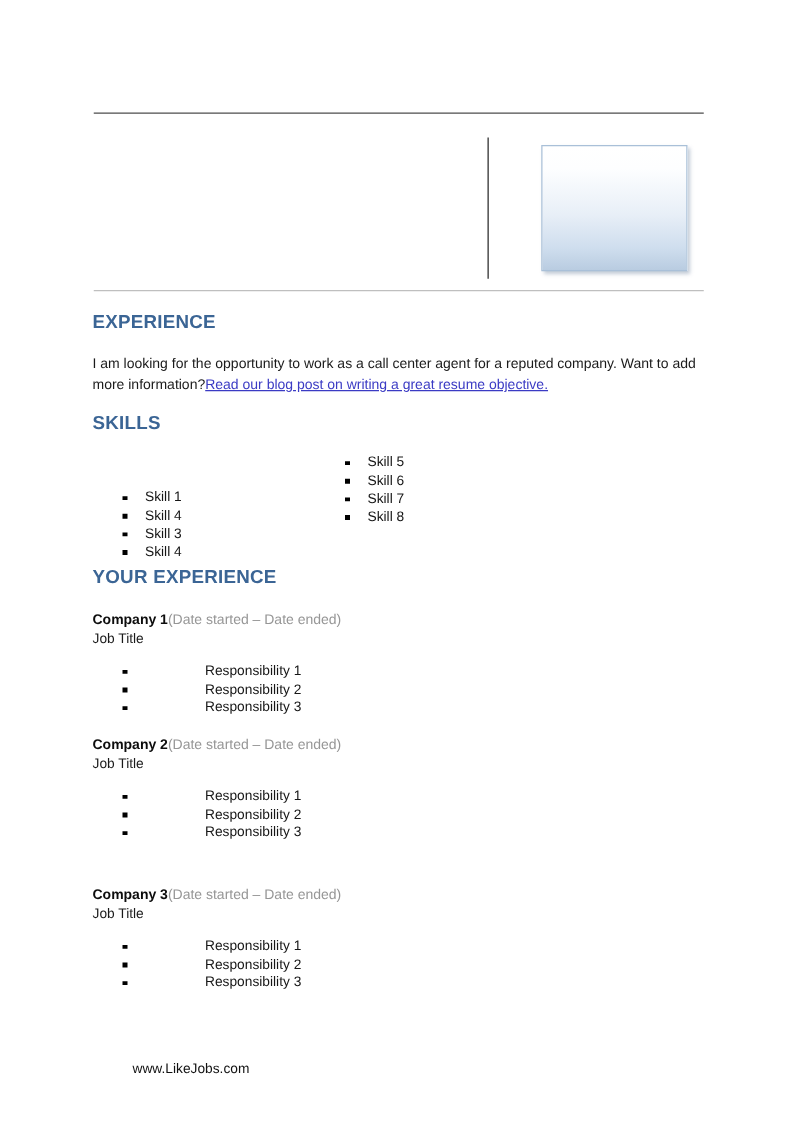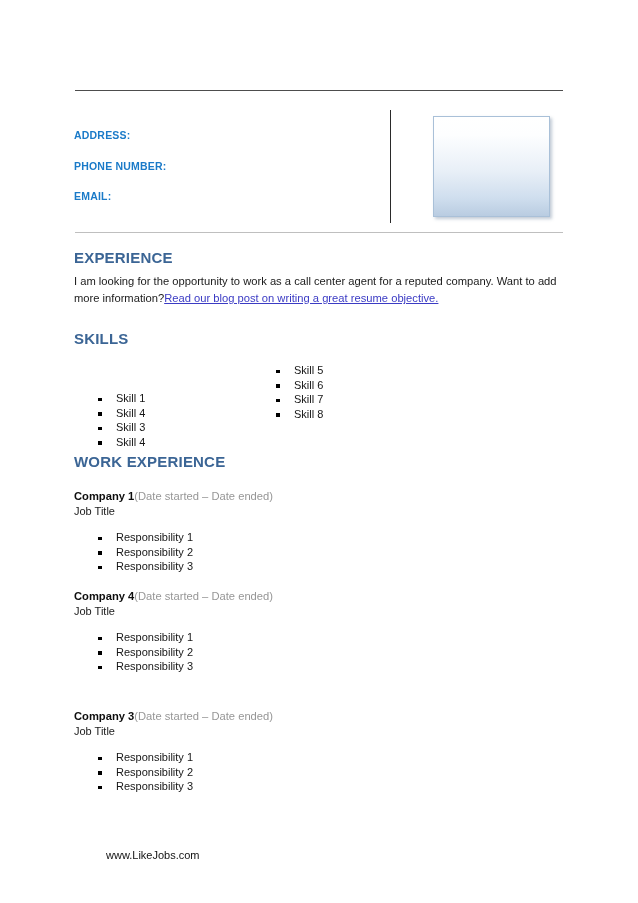--- a/index.html
+++ b/index.html
@@ -102,21 +102,21 @@
     white-space: nowrap;
   }
   #heading-objective { left: 74px; top: 249px; }
   #heading-skills    { left: 74px; top: 330px; }
   #heading-work      { left: 74px; top: 453px; }
 
   
   .objective-text {
     position: absolute;
     left: 74px;
-    top: 273px;
+    top: 283px;
     width: 486px;
     font-size: 11.2px;
     line-height: 17px;
     color: #1a1a1a;
   }
   .objective-link {
     color: #3b3bc4;
     text-decoration: underline;
   }
 
@@ -180,45 +180,40 @@
   .job-title {
     font-size: 11px;
     color: #1a1a1a;
     line-height: 15px;
     margin-top: 0px;
   }
   .resp-list {
     margin-top: 12px;
     margin-left: 24px;
   }
-  .resp-list .bullet-row { height: 14.5px; }
+  .resp-list .bullet-row { height: 14.5px; gap: 48px; }
 
   
   .footer-url {
     position: absolute;
     left: 74px;
     top: 849px;
     font-size: 11px;
     color: #111111;
     white-space: nowrap;
     margin-left: 32px;
   }
 </style>
 </head>
 <body>
 
 <div class="page">
 
   <div class="rule-top"></div>
 
-  <div class="contact-block">
-    <div class="contact-line">ADDRESS:</div>
-    <div class="contact-line">PHONE NUMBER:</div>
-    <div class="contact-line">EMAIL:</div>
-  </div>
 
   <div class="v-divider"></div>
   <div class="photo-box"></div>
 
   <div class="rule-second"></div>
 
   <div class="section-heading" id="heading-objective">EXPERIENCE</div>
   <div class="objective-text"><span>I am looking for the opportunity to work as a call center agent for a reputed company. Want to add more information?</span><a class="objective-link" href="#">Read our blog post on writing a great resume objective.</a></div>
 
   <div class="section-heading" id="heading-skills">SKILLS</div>
@@ -254,42 +249,42 @@
           <span class="bullet-mark"></span>
           <span>Skill 7</span>
         </div>
         <div class="bullet-row">
           <span class="bullet-mark"></span>
           <span>Skill 8</span>
         </div>
       </div>
   </div>
 
-  <div class="section-heading" id="heading-work">WORK EXPERIENCE</div>
+  <div class="section-heading" id="heading-work">YOUR EXPERIENCE</div>
   <div id="work-experience-container">
       <div class="job-block" id="job-block-0">
         <div class="job-line"><span class="company-name">Company 1</span><span class="job-dates">(Date started – Date ended)</span></div>
         <div class="job-title">Job Title</div>
         <div class="resp-list">
           <div class="bullet-row">
             <span class="bullet-mark"></span>
             <span>Responsibility 1</span>
           </div>
           <div class="bullet-row">
             <span class="bullet-mark"></span>
             <span>Responsibility 2</span>
           </div>
           <div class="bullet-row">
             <span class="bullet-mark"></span>
             <span>Responsibility 3</span>
           </div>
         </div>
       </div>
       <div class="job-block" id="job-block-1">
-        <div class="job-line"><span class="company-name">Company 4</span><span class="job-dates">(Date started – Date ended)</span></div>
+        <div class="job-line"><span class="company-name">Company 2</span><span class="job-dates">(Date started – Date ended)</span></div>
         <div class="job-title">Job Title</div>
         <div class="resp-list">
           <div class="bullet-row">
             <span class="bullet-mark"></span>
             <span>Responsibility 1</span>
           </div>
           <div class="bullet-row">
             <span class="bullet-mark"></span>
             <span>Responsibility 2</span>
           </div>

